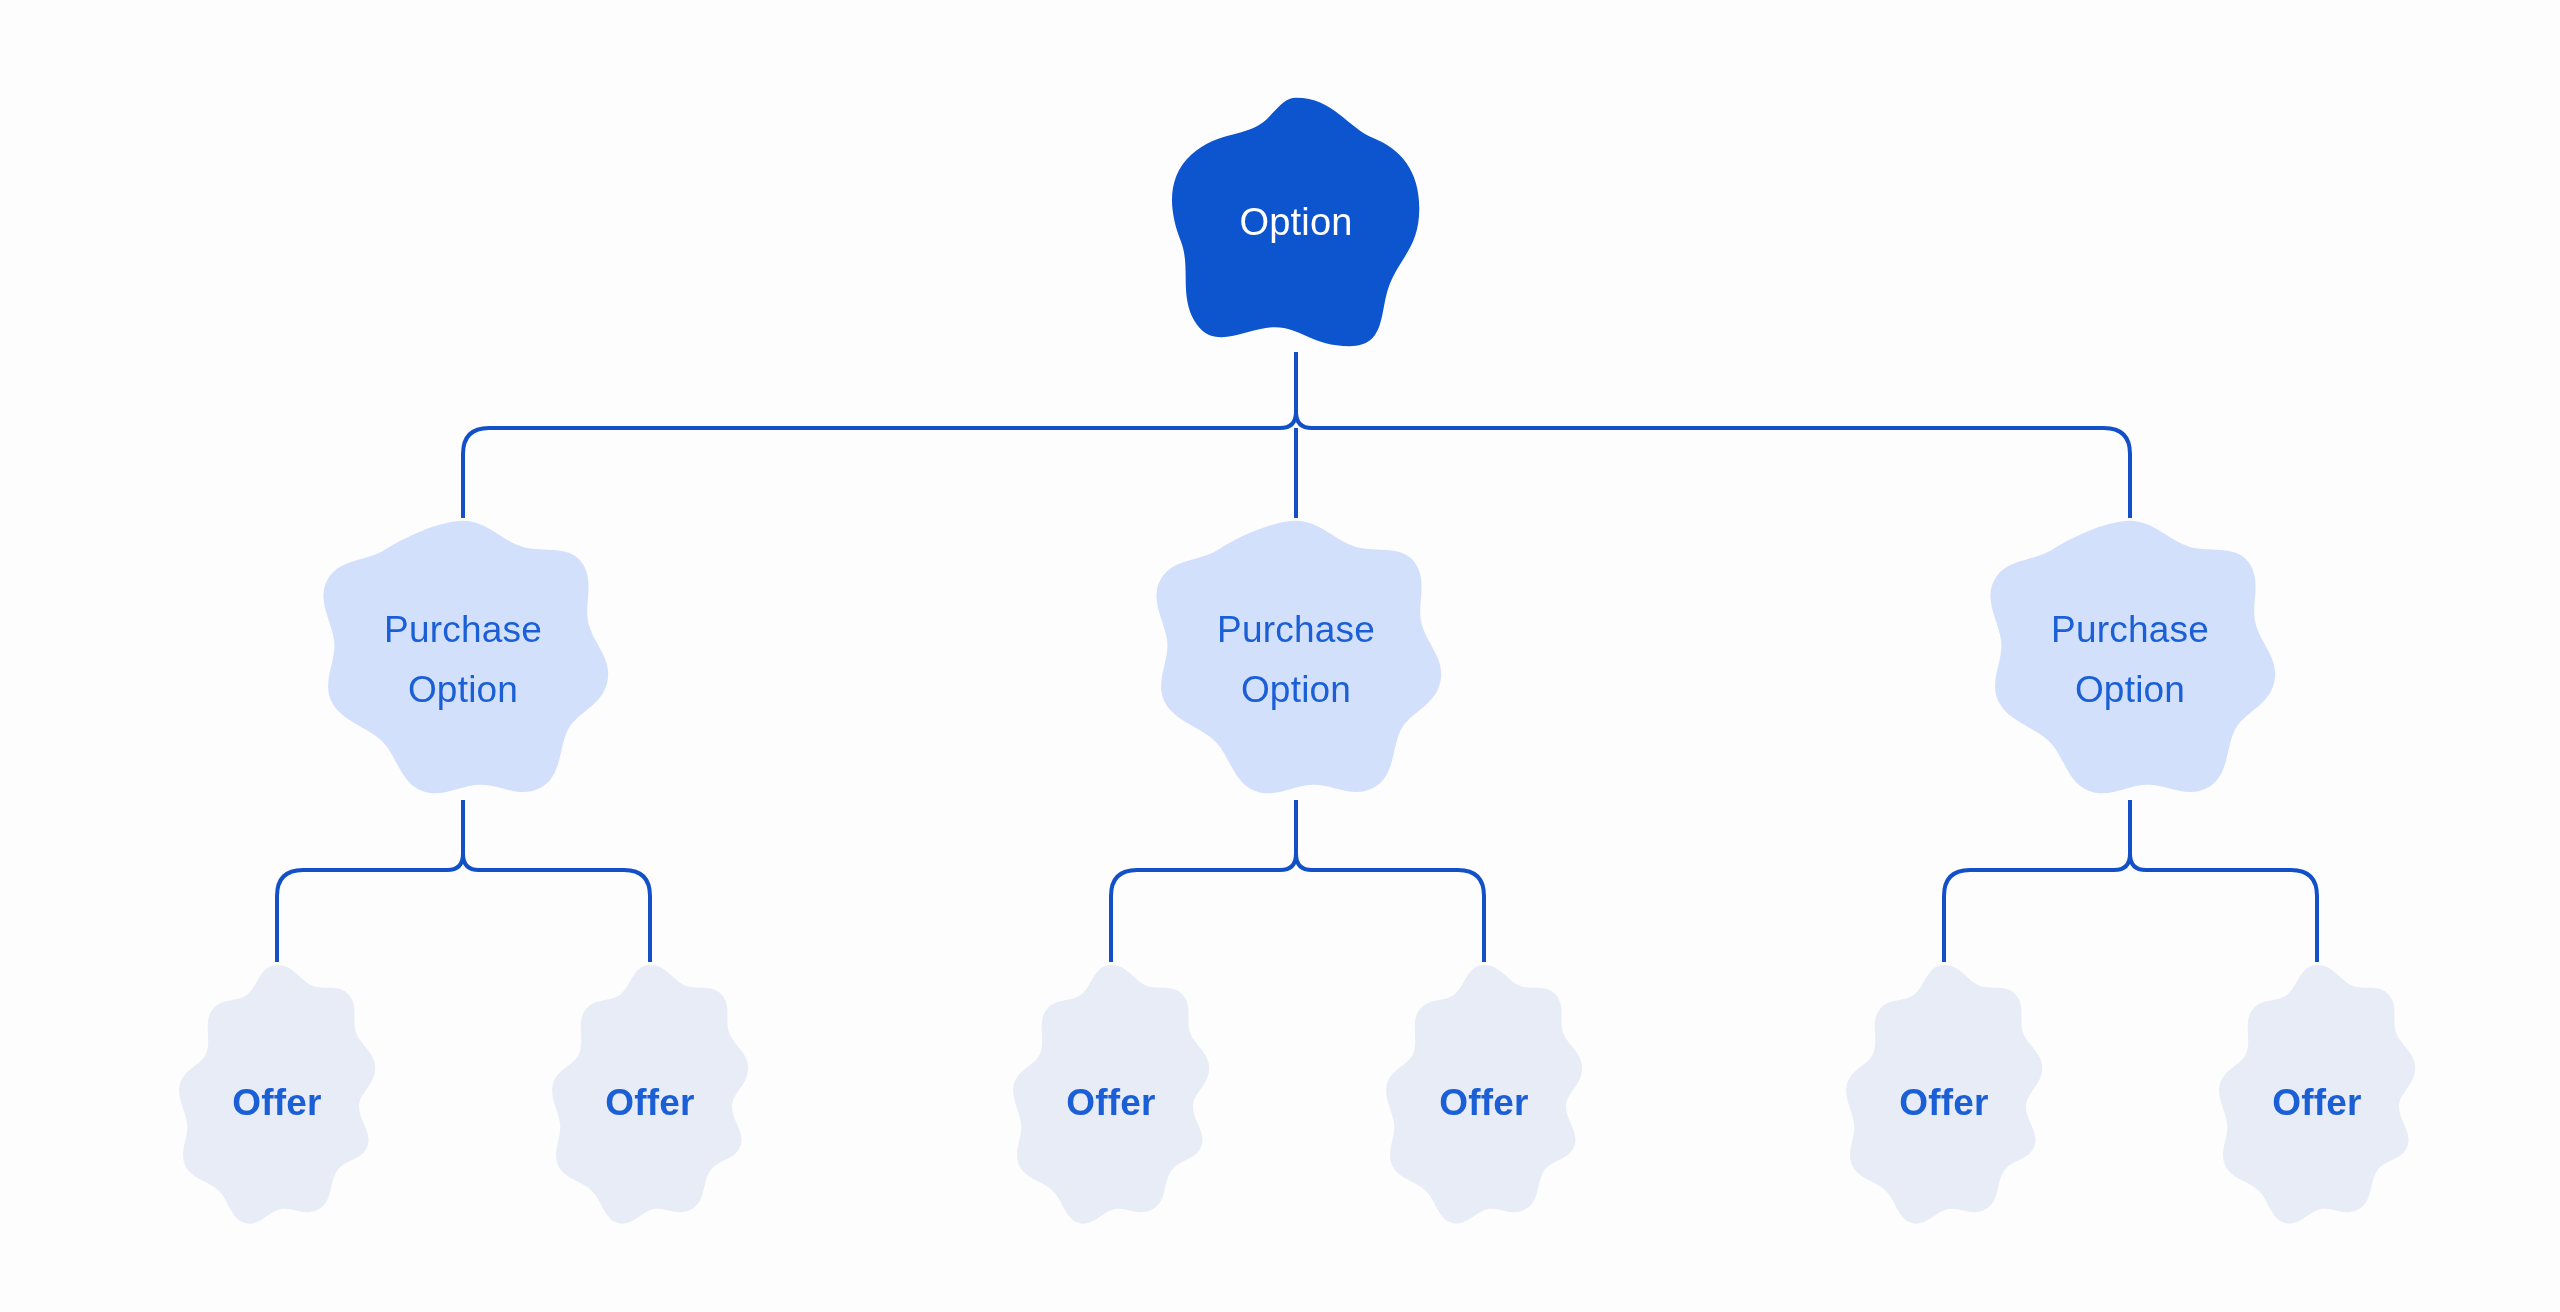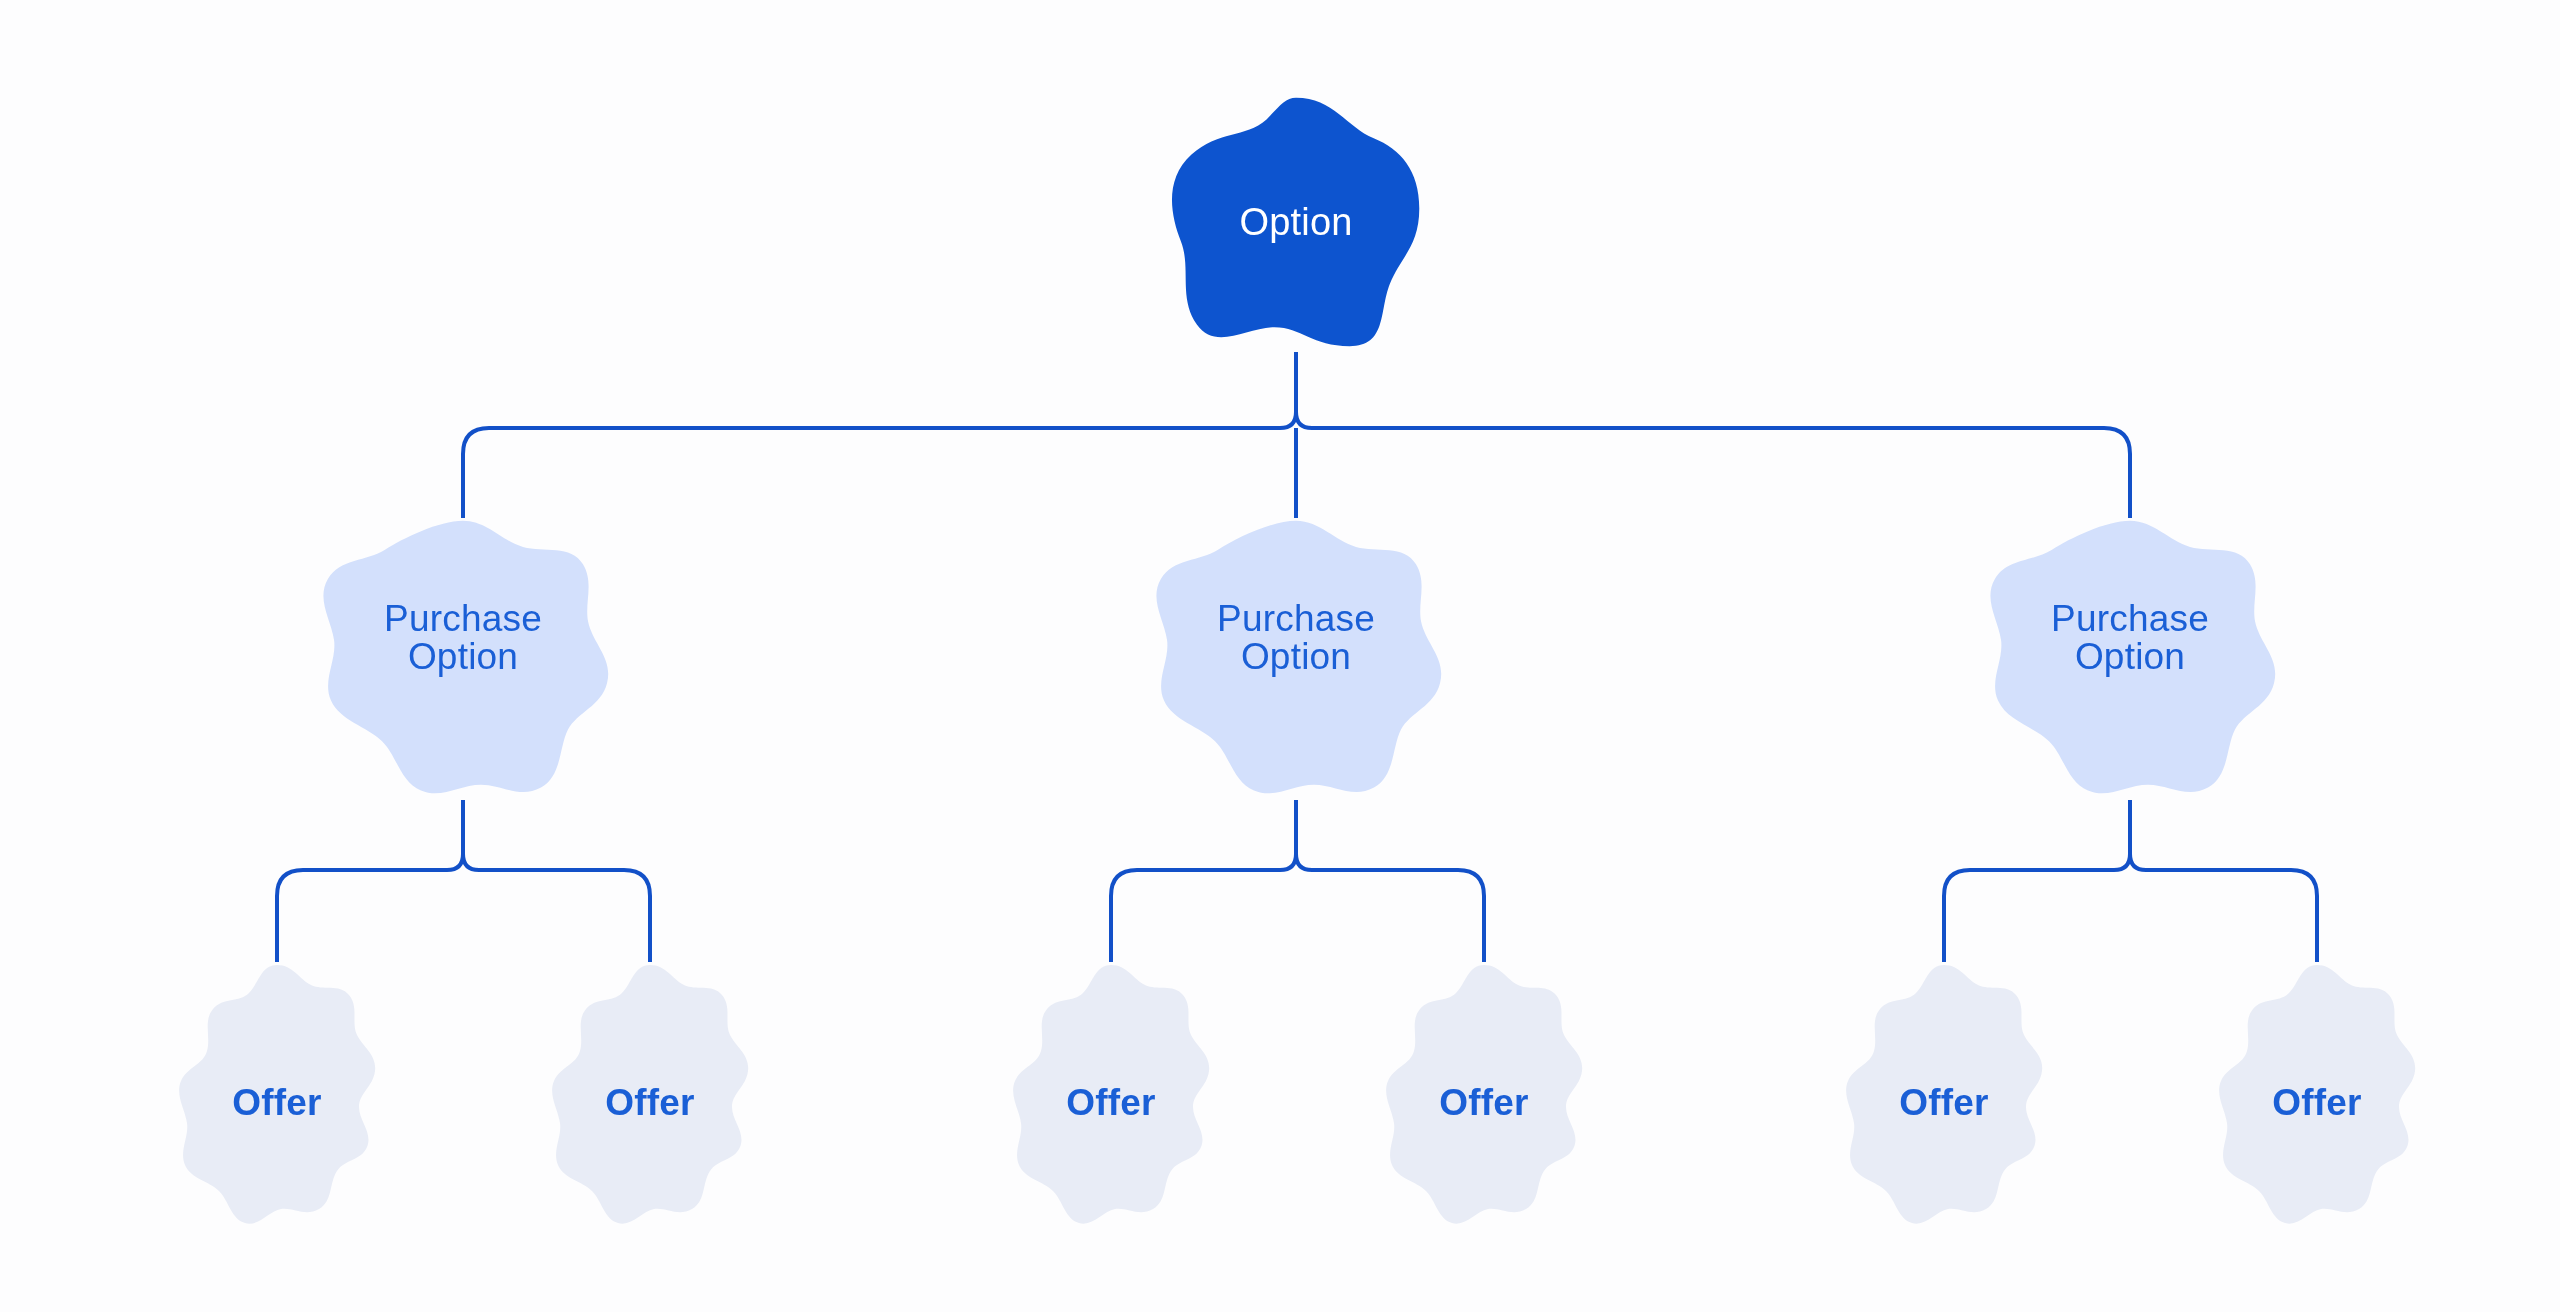--- a/index.html
+++ b/index.html
@@ -35,21 +35,21 @@
   }
   .label-product {
     font-size: 38px;
     line-height: 46px;
     color: #ffffff;
     font-weight: 400;
     letter-spacing: 0.2px;
   }
   .label-option {
     font-size: 37px;
-    line-height: 38px;
+    line-height: 60px;
     color: #1a5fd6;
     font-weight: 400;
     letter-spacing: 0.2px;
   }
   .label-offer {
     font-size: 37px;
     line-height: 46px;
     color: #1a5fd6;
     font-weight: 700;
     letter-spacing: 0.2px;

